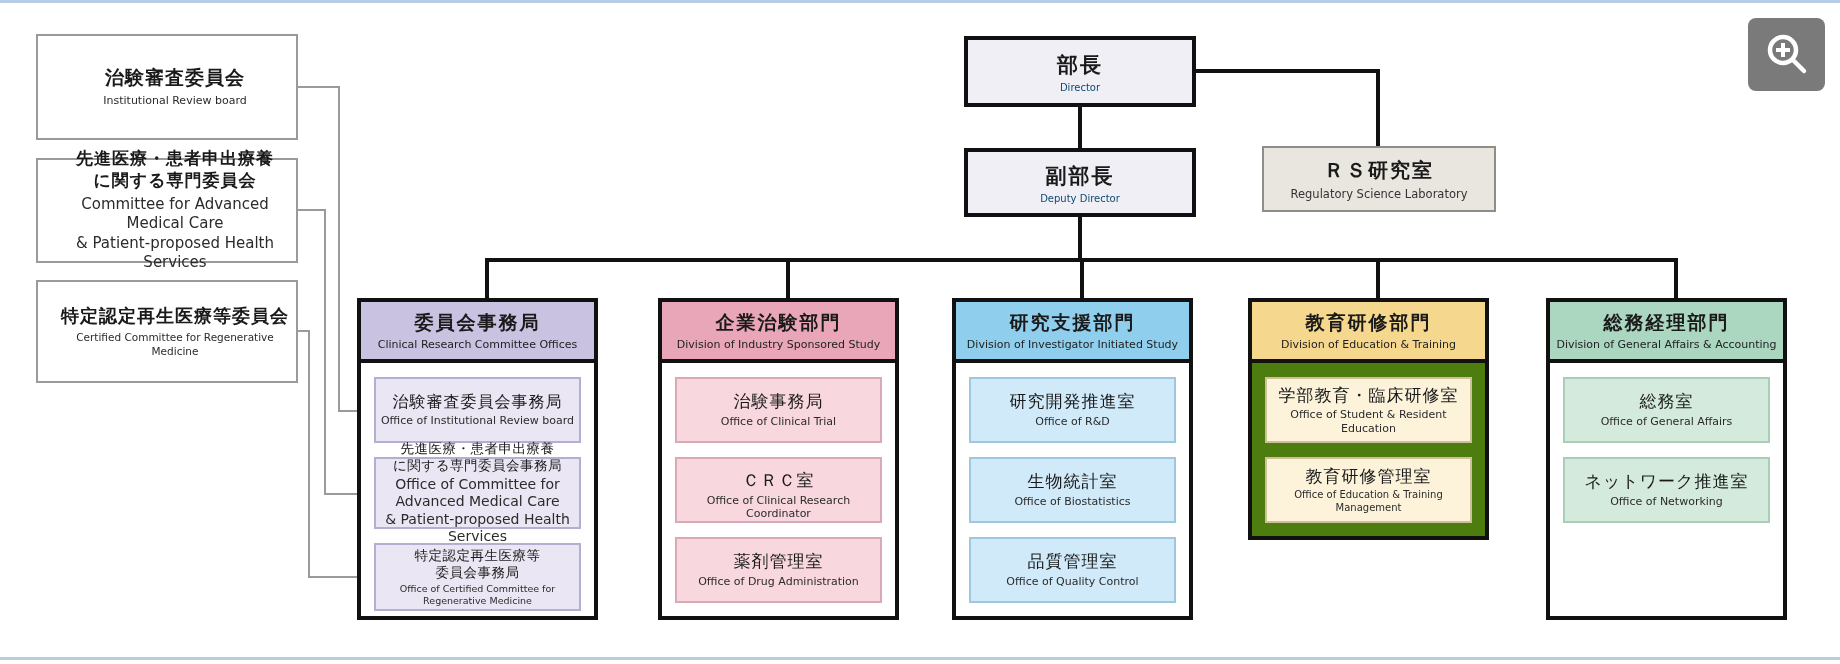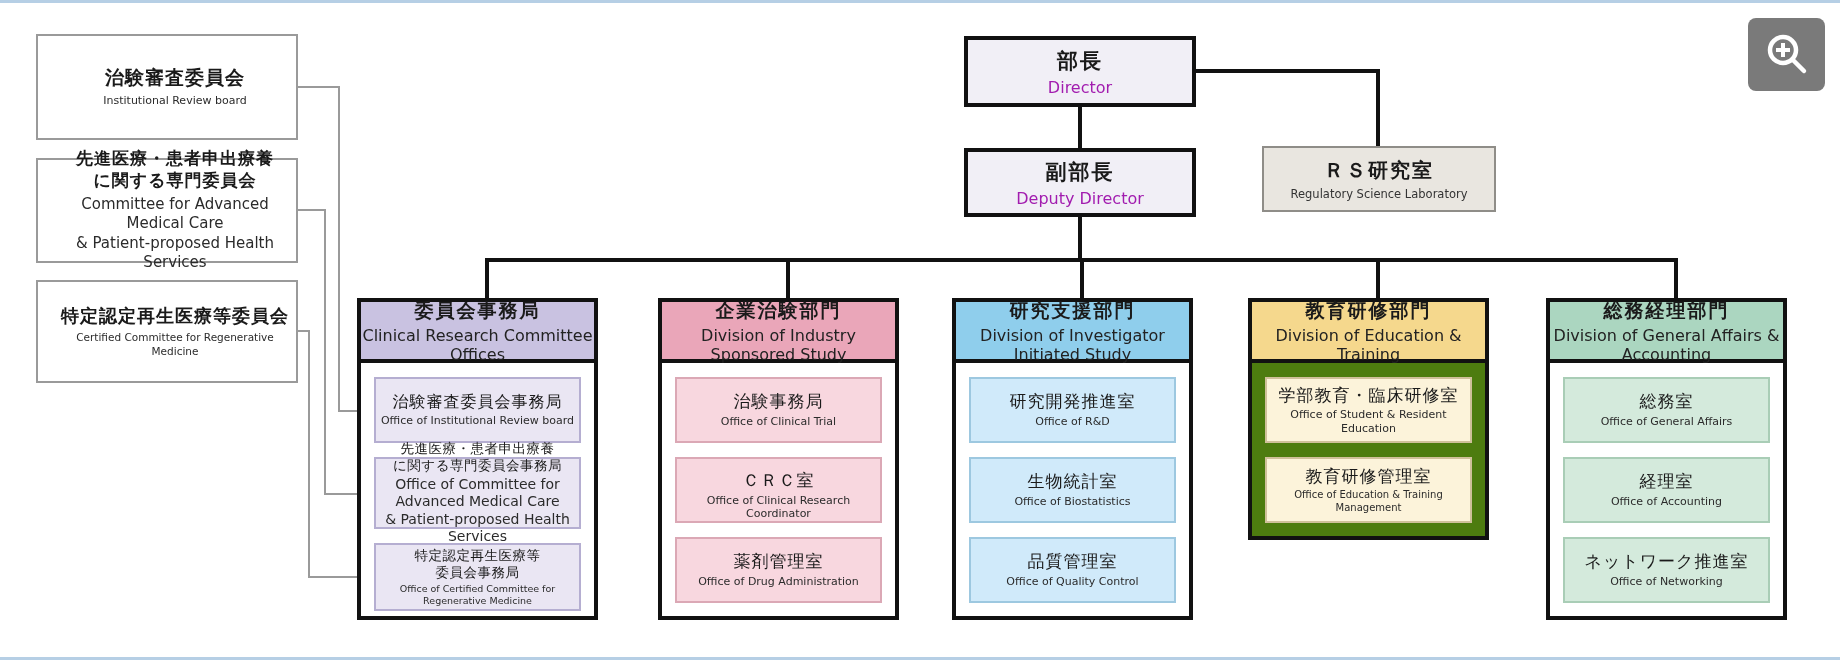--- a/index.html
+++ b/index.html
@@ -12,40 +12,40 @@
   
   .kline { position:absolute; background:#111; }
 
   
   .tline { position:absolute; background:#9a9a9a; }
 
   
   .exec { position:absolute; width:232px; border:4px solid #111;
           display:flex; flex-direction:column; align-items:center; justify-content:center; gap:3px; }
   .exec .jp { font-size:21px; font-weight:bold; color:#1a1a1a; letter-spacing:2px; }
-  .exec .en { font-size:16px; color:#a21caf; }
+  .exec .en { font-size:10px; color:#0c4a6e; }
 
   .rsbox { position:absolute; left:1262px; top:146px; width:234px; height:66px;
            background:#e9e6e0; border:2px solid #8f8d88;
            display:flex; flex-direction:column; align-items:center; justify-content:center; gap:3px; }
   .rsbox .jp { font-size:20px; font-weight:bold; color:#1a1a1a; letter-spacing:2px; }
   .rsbox .en { font-size:11.5px; color:#333; }
 
   
   .committee { position:absolute; left:36px; width:262px; background:#fff; border:2px solid #9a9a9a;
                display:flex; flex-direction:column; align-items:center; justify-content:center; gap:4px; text-align:center;padding-left:16px; }
   .committee .jp { font-size:18px; font-weight:bold; color:#1a1a1a; white-space:pre-line; line-height:1.25; letter-spacing:1px; }
   .committee .en { font-size:11px; color:#2b2b2b; white-space:pre-line; line-height:1.3; }
 
   
   .col { position:absolute; top:298px; width:241px; background:#fff; border:4px solid #111; }
   .col-header { height:61px; border-bottom:4px solid #111;
                 display:flex; flex-direction:column; align-items:center; justify-content:center; gap:2px; text-align:center; }
   .col-header .jp { font-size:19px; font-weight:bold; color:#1a1a1a; letter-spacing:2px; }
-  .col-header .en { font-size:16px; color:#222; }
+  .col-header .en { font-size:11px; color:#222; }
   .office { margin:14px 13px 0 13px; height:66px; border:2px solid #999;
             display:flex; flex-direction:column; align-items:center; justify-content:center; gap:3px; text-align:center; }
   .office:first-child { margin-top:11px; }
   .office .jp { font-size:17px; font-weight:normal; color:#1a1a1a; white-space:pre-line; line-height:1.2; letter-spacing:1px; }
   .office .en { font-size:11px; color:#2b2b2b; white-space:pre-line; line-height:1.25; }
   .office.sz-s .jp { font-size:13.5px; letter-spacing:0.5px; }
   .office.sz-s .en { font-size:14px; }
   .office.sz-m .en { font-size:10px; }
 
   .c1 { left:357px; height:322px; }
@@ -199,24 +199,20 @@
   <div class="col c5">
     <div class="col-header" style="background-color: rgb(171, 214, 192);">
       <div class="jp">総務経理部門</div>
       <div class="en">Division of General Affairs &amp; Accounting</div>
     </div>
     <div class="office" style="background:#d4eadc;">
       <div class="jp">総務室</div>
       <div class="en">Office of General Affairs</div>
     </div>
     <div class="office" style="background:#d4eadc;">
-      <div class="jp">経理室</div>
-      <div class="en">Office of Accounting</div>
-    </div>
-    <div class="office" style="background:#d4eadc;">
       <div class="jp">ネットワーク推進室</div>
       <div class="en">Office of Networking</div>
     </div>
   </div>
 
   <button class="zoom-btn">
     <span style="display:flex;">
       <svg width="48" height="46" viewBox="0 0 48 46" fill="none">
         <circle cx="20" cy="18" r="13" stroke="#ffffff" stroke-width="4.5"></circle>
         <line x1="29.5" y1="27.5" x2="41" y2="39" stroke="#ffffff" stroke-width="4.5" stroke-linecap="round"></line>

